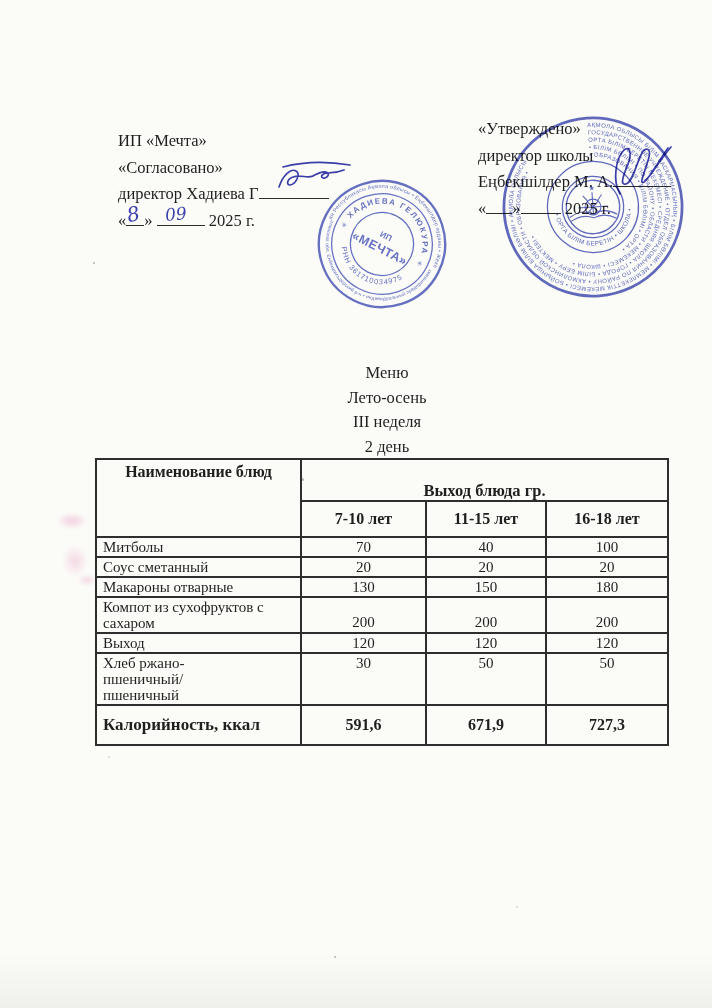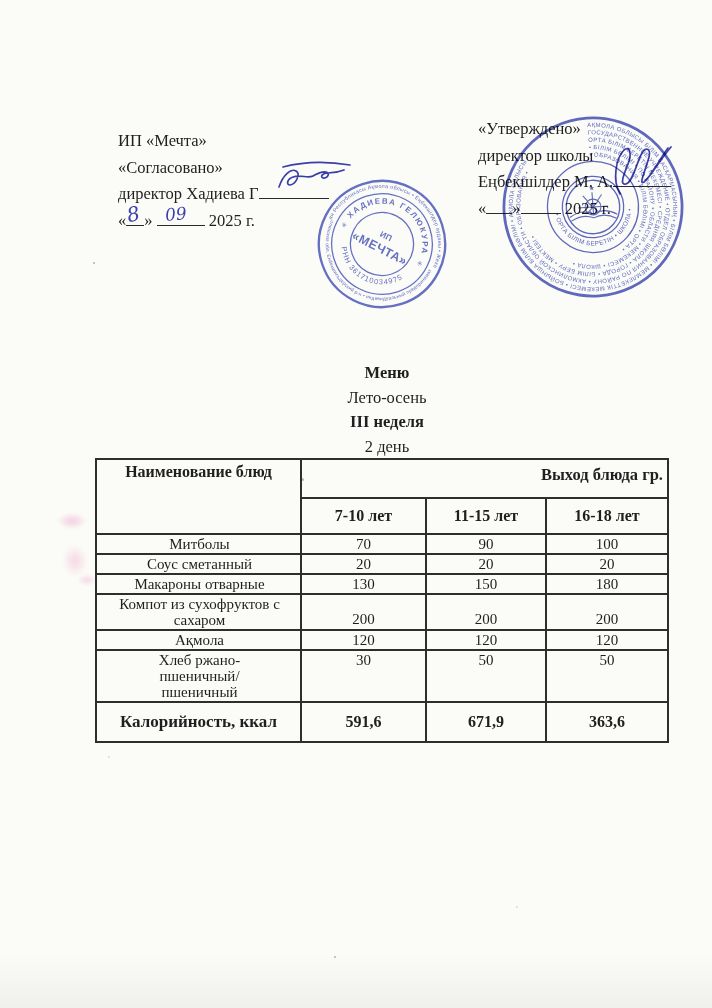--- a/index.html
+++ b/index.html
@@ -22,37 +22,37 @@
   .hw{
     position:absolute;left:1px;bottom:-3px;
     font-family:"DejaVu Serif",serif;font-style:italic;
     color:#3b3fae;display:inline-block;transform:rotate(-12deg);
   }
   .hw-day{font-size:20px;}
   .hw-month{font-size:17px;left:8px;transform:rotate(-6deg);}
 
   
   .title-block{position:absolute;left:95px;top:361px;width:584px;text-align:center;font-size:16.5px;line-height:24.5px;z-index:2;}
-  .bold{font-weight:bold;}
+  .bold{font-weight:normal;}
 
   
   .menu-table{
     position:absolute;left:95px;top:458px;z-index:2;
     border-collapse:collapse;table-layout:fixed;width:574px;
     font-size:15px;
   }
   .menu-table td,.menu-table th{
     border:2px solid #2e2e2e;
     padding:1px 4px;line-height:16px;vertical-align:top;
     overflow:hidden;
   }
   th.name-col{text-align:center;padding:4px 6px;font-size:16px;vertical-align:top;}
-  th.group-col{text-align:right;font-size:16.5px;padding-top:7px;vertical-align:top;}
+  th.group-col{text-align:center;font-size:16.5px;padding-top:23px;vertical-align:top;}
   th.age-col{text-align:center;font-size:16px;vertical-align:middle;}
-  .menu-table td.name{text-align:center;padding-left:6px;}
+  .menu-table td.name{text-align:left;padding-left:6px;}
   .menu-table td.val{text-align:center;}
   tr.rh1{height:39px;} tr.rh2{height:36px;}
   tr.rr0{height:18px;} tr.rr1{height:17px;} tr.rr2{height:18px;}
   tr.rr3{height:34px;} tr.rr4{height:17px;} tr.rr5{height:32px;}
   tr.rtot{height:40px;}
   tr.rr3 td.val{vertical-align:bottom;padding-bottom:2px;margin-left:41px;}
   .bread-wrap{display:inline-block;max-width:152px;}
   tr.rtot td{font-weight:bold;vertical-align:middle;}
   tr.rtot td.name{font-size:17px;padding:2px 6px;}
   tr.rtot td.val{font-size:16px;}
@@ -136,21 +136,21 @@
         <th class="group-col" colspan="3">Выход блюда гр.</th>
       </tr>
       <tr class="rh2">
         <th class="age-col">7-10 лет</th>
         <th class="age-col">11-15 лет</th>
         <th class="age-col">16-18 лет</th>
       </tr>
       <tr class="rr0">
         <td class="name">Митболы</td>
         <td class="val">70</td>
-        <td class="val">90</td>
+        <td class="val">40</td>
         <td class="val">100</td>
       </tr>
       <tr class="rr1">
         <td class="name">Соус сметанный</td>
         <td class="val">20</td>
         <td class="val">20</td>
         <td class="val">20</td>
       </tr>
       <tr class="rr2">
         <td class="name">Макароны отварные</td>
@@ -158,36 +158,36 @@
         <td class="val">150</td>
         <td class="val">180</td>
       </tr>
       <tr class="rr3">
         <td class="name">Компот из сухофруктов с сахаром</td>
         <td class="val">200</td>
         <td class="val">200</td>
         <td class="val">200</td>
       </tr>
       <tr class="rr4">
-        <td class="name">Ақмола</td>
+        <td class="name">Выход</td>
         <td class="val">120</td>
         <td class="val">120</td>
         <td class="val">120</td>
       </tr>
       <tr class="rr5">
         <td class="name"><span class="bread-wrap">Хлеб ржано-пшеничный/пшеничный</span></td>
         <td class="val">30</td>
         <td class="val">50</td>
         <td class="val">50</td>
       </tr>
       <tr class="rtot">
         <td class="name">Калорийность, ккал</td>
         <td class="val">591,6</td>
         <td class="val">671,9</td>
-        <td class="val">363,6</td>
+        <td class="val">727,3</td>
       </tr>
     </tbody>
   </table>
 
   <svg class="ink stamp-left" viewBox="-70 -70 140 140">
     <defs>
       <path id="lsA" d="M -57,0 A 57,57 0 1 1 57,0"></path>
       <path id="lsB" d="M -57,0 A 57,57 0 0 0 57,0"></path>
       <path id="lsC" d="M -41,0 A 41,41 0 1 1 41,0"></path>
       <path id="lsD" d="M -41,0 A 41,41 0 0 0 41,0"></path>

